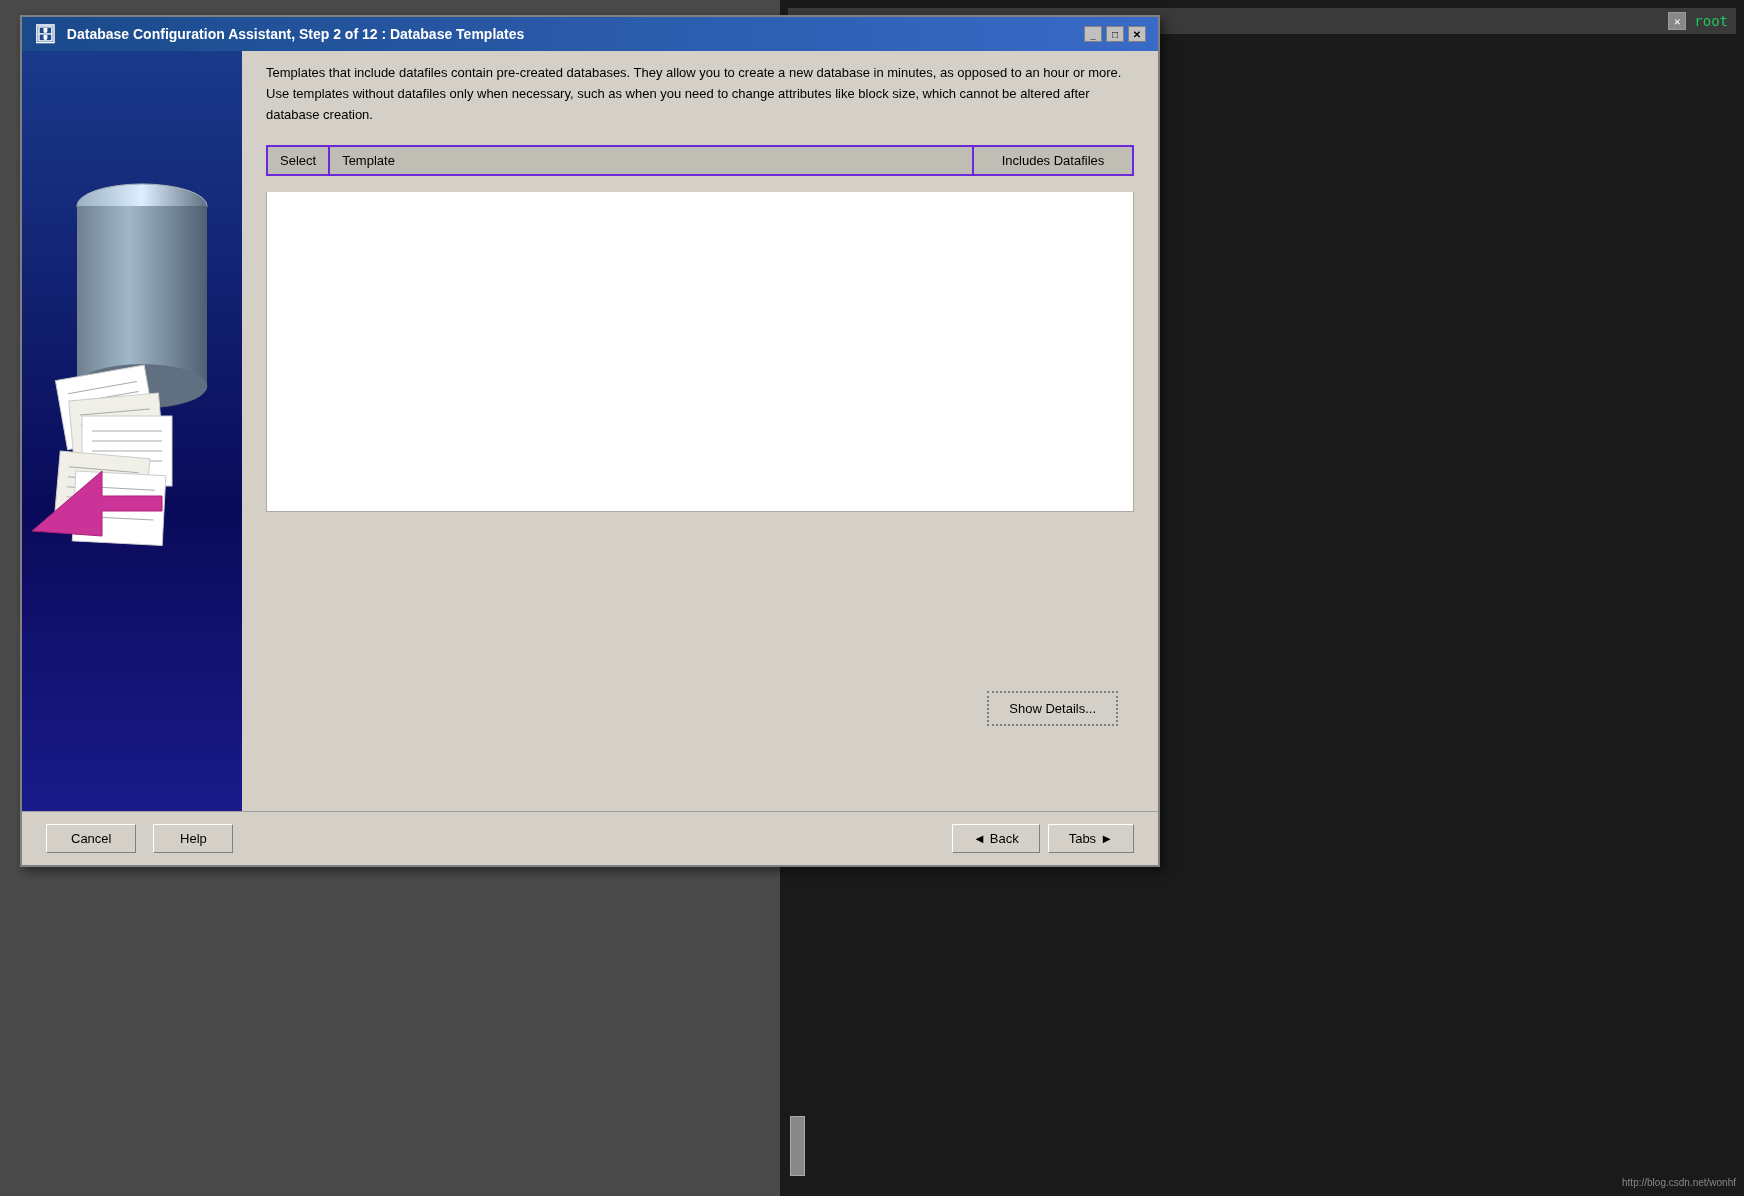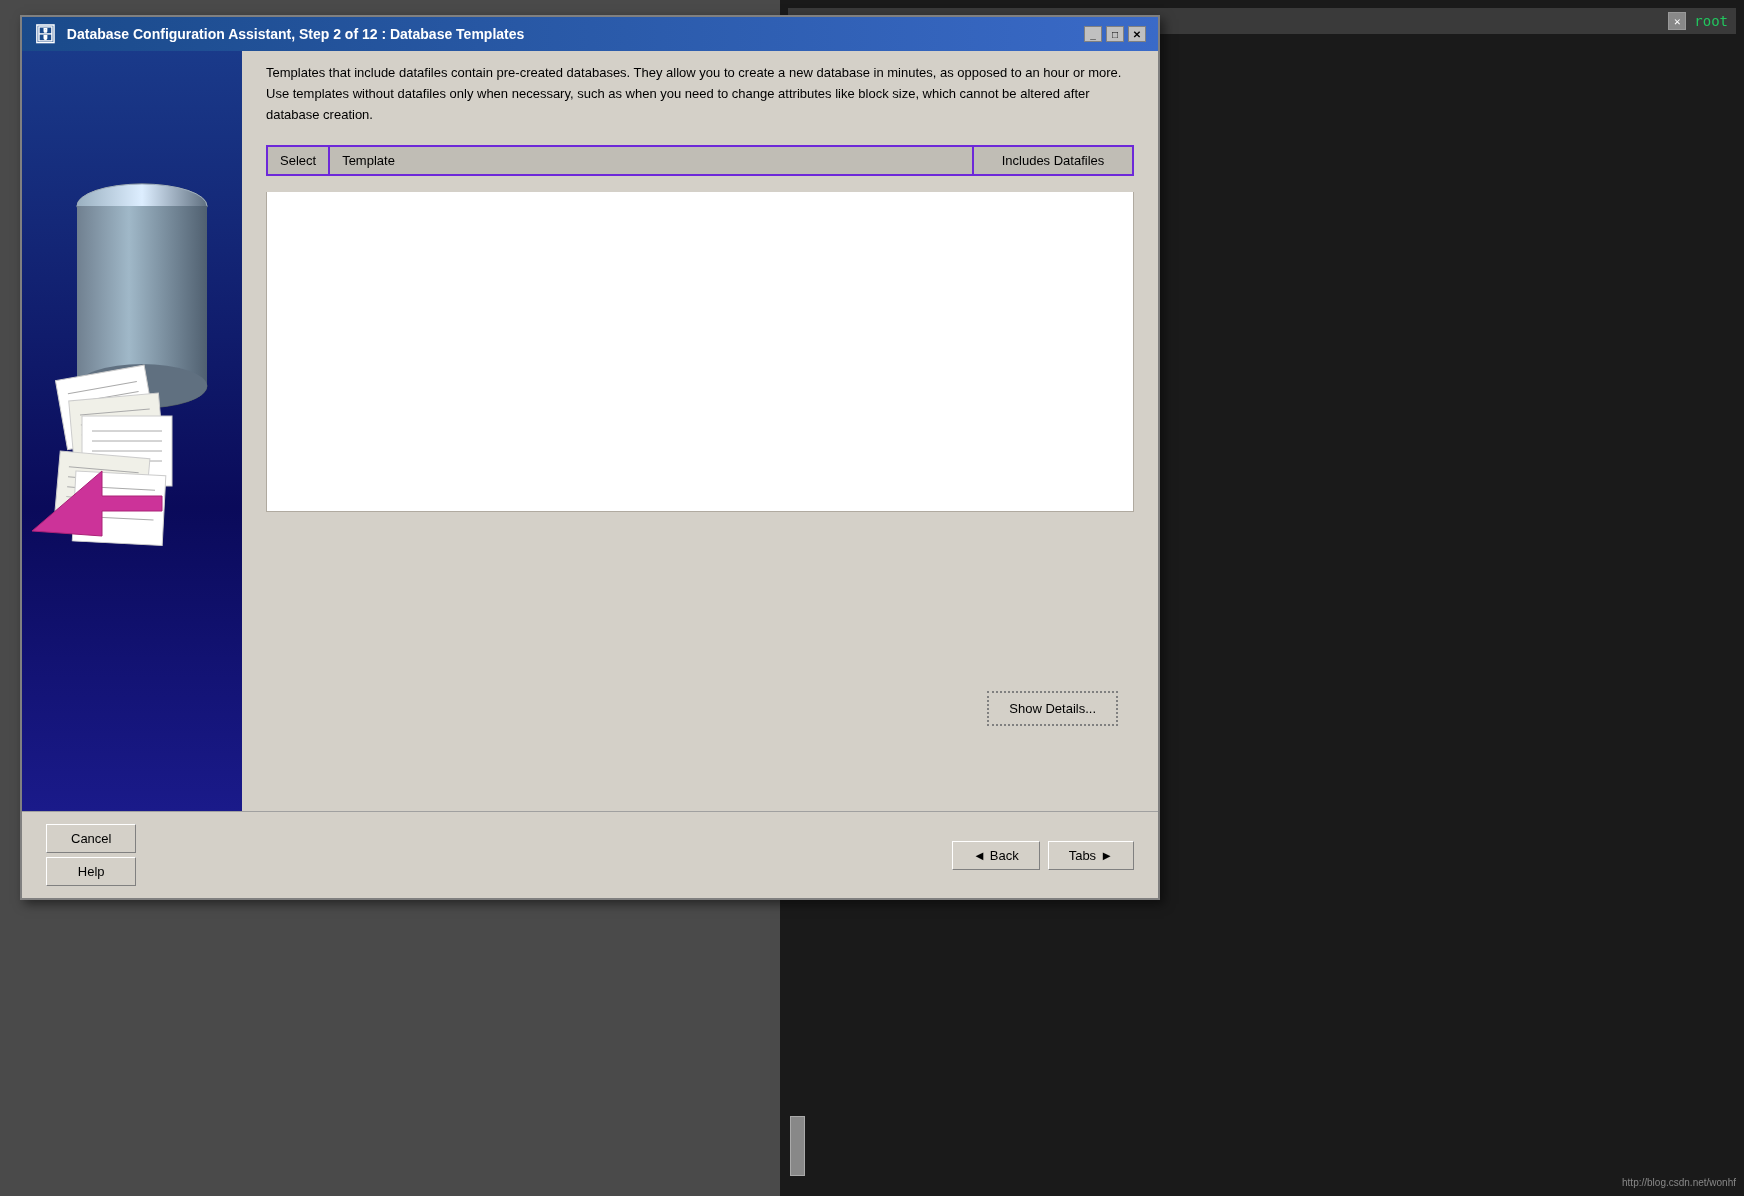--- a/index.html
+++ b/index.html
@@ -239,22 +239,21 @@
       border-top: 1px solid #a0a0a0;
       padding: 12px 24px;
       display: flex;
       justify-content: space-between;
       align-items: center;
       background: #d4d0c8;
     }
 
     .btn-left-group {
       display: flex;
-      gap: 4px;
-      flex-direction: column;
+      gap: 17px;
     }
 
     .btn-right-group {
       display: flex;
       gap: 8px;
       align-items: center;
     }
 
     .dialog-btn {
       background: #d4d0c8;

